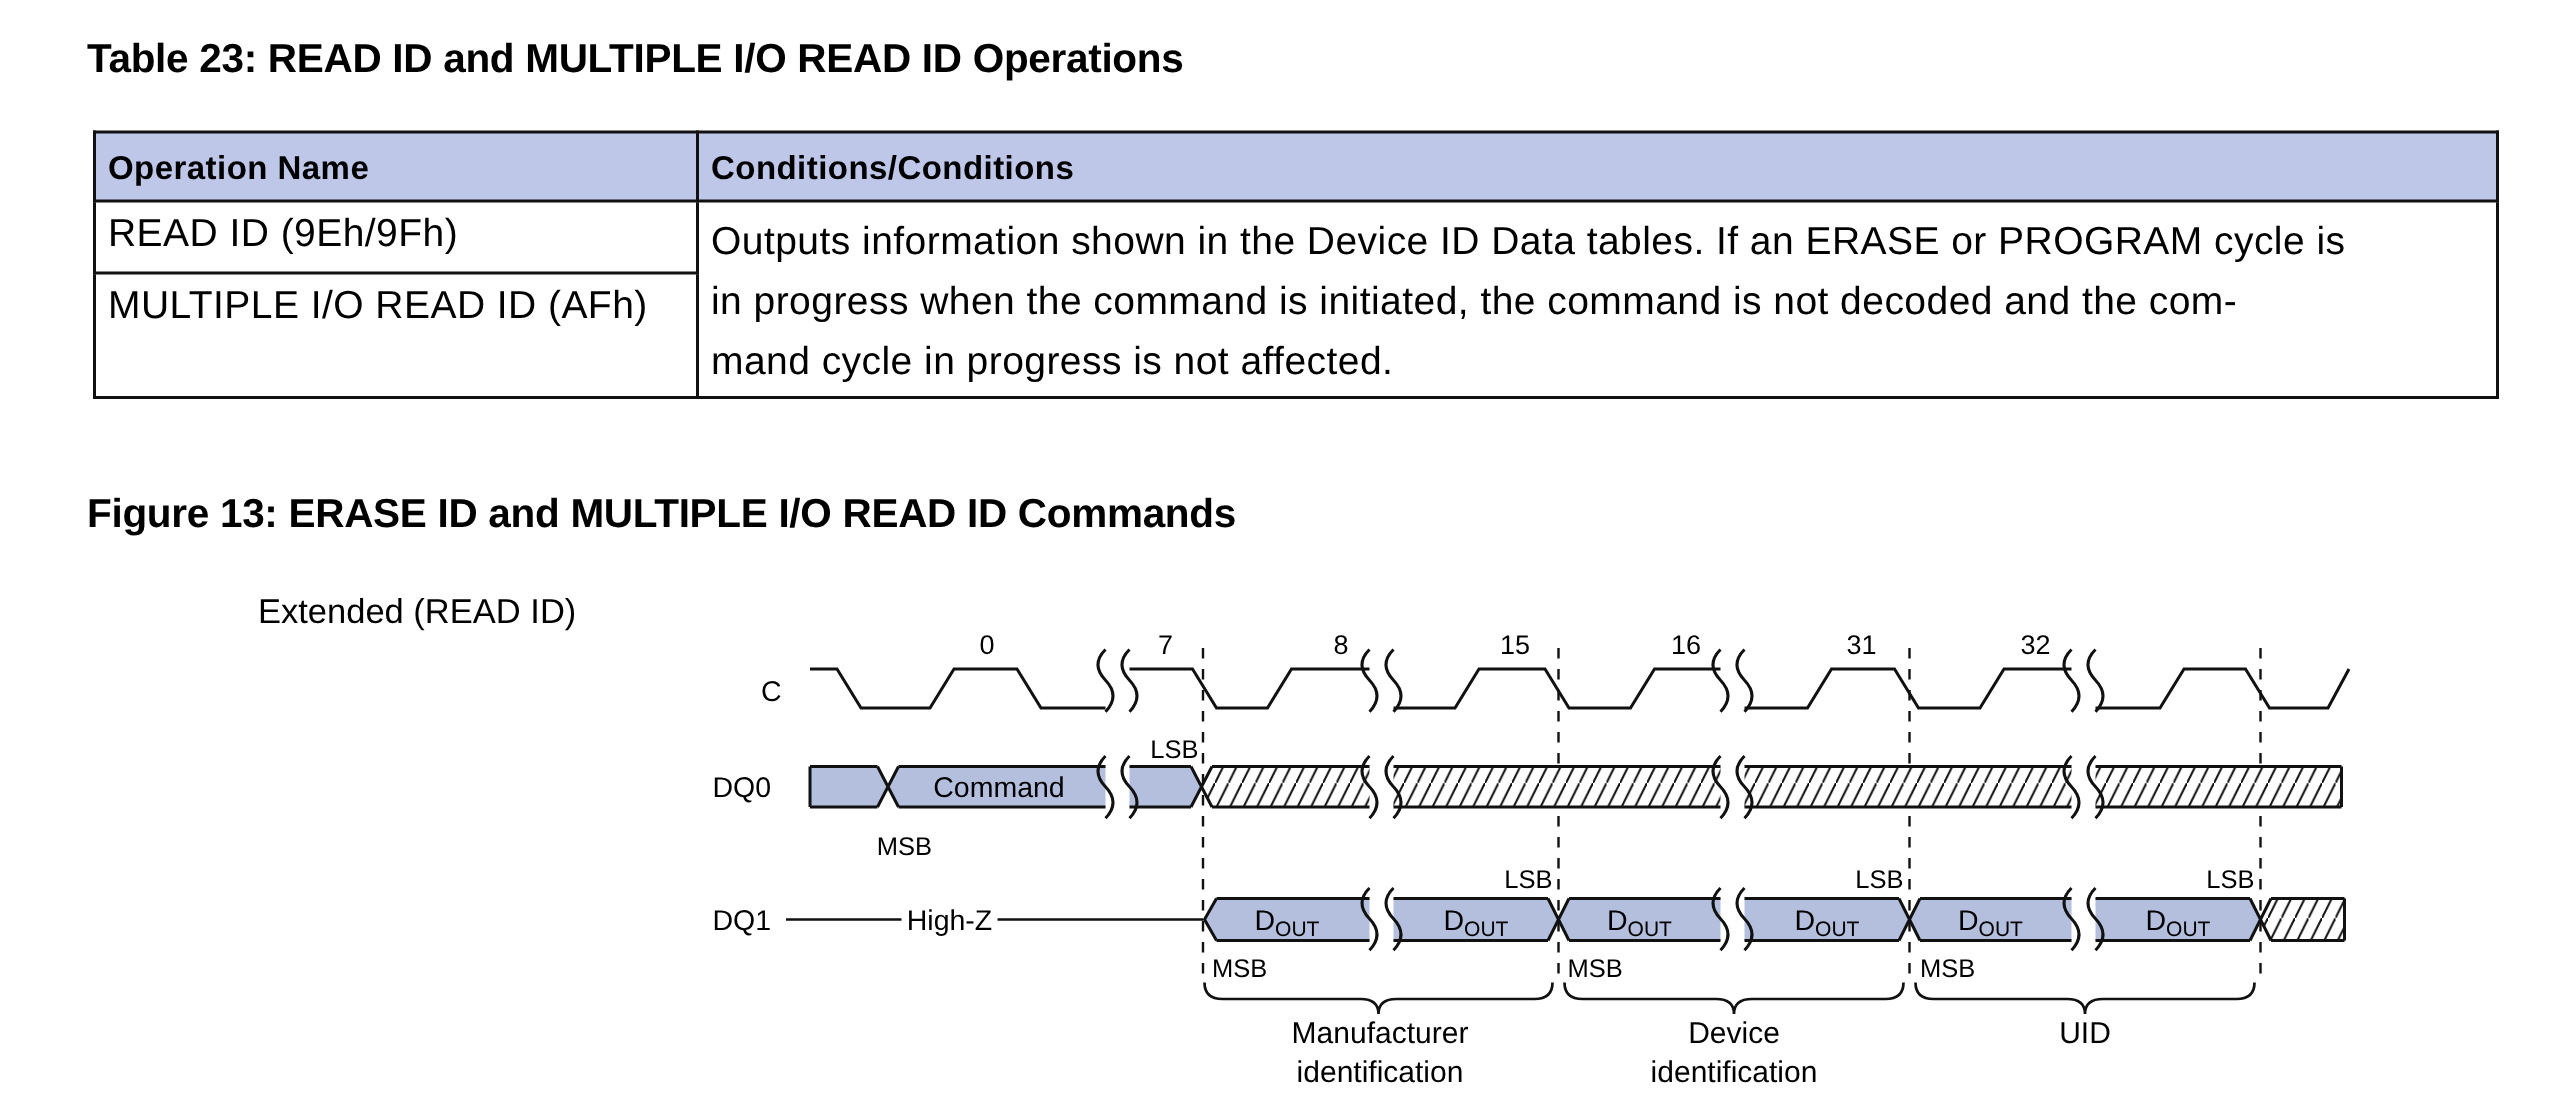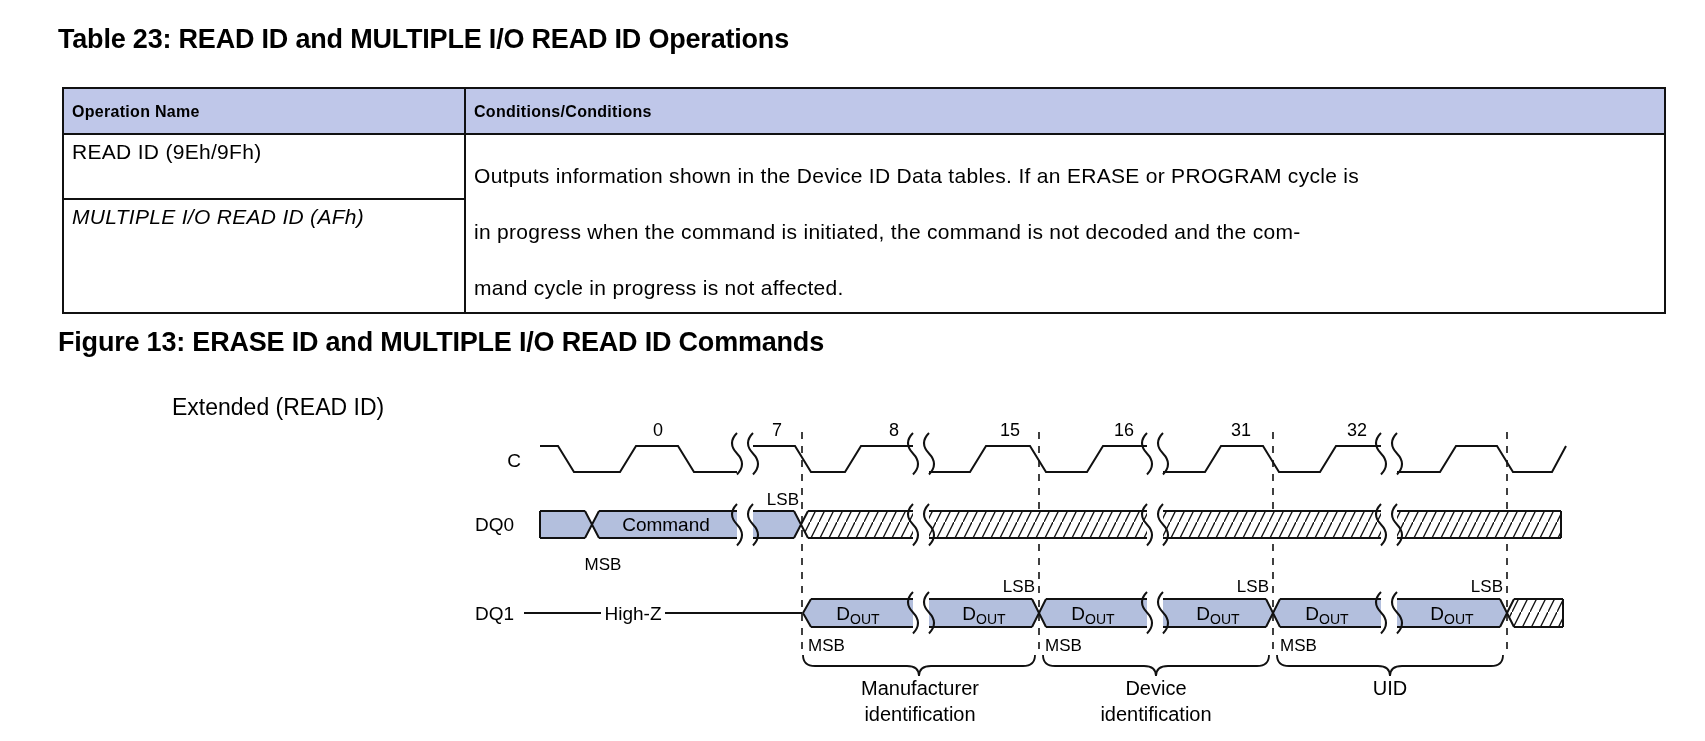--- a/index.html
+++ b/index.html
@@ -13,30 +13,30 @@
     letter-spacing:-0.2px;white-space:nowrap;
   }
   #table-title{top:24px;}
   #figure-title{top:327px;}
   table.ops{
     position:absolute;left:62px;top:87px;border-collapse:collapse;
     width:1602px;table-layout:fixed;
   }
   table.ops td,table.ops th{
     border:2px solid var(--line_color,#111);vertical-align:top;
-    font-size:21px;letter-spacing:0.3px;padding:5px 8px 4px 8px;text-align:left;
+    font-size:26px;letter-spacing:0.3px;padding:5px 8px 4px 8px;text-align:left;
   }
   table.ops th{
-    background:var(--header_bg,#bfc7e9);font-weight:bold;font-size:16px;
+    background:var(--header_bg,#bfc7e9);font-weight:bold;font-size:22px;
     height:35px;vertical-align:middle;
   }
   td.op-cell{height:34px;white-space:nowrap;}
-  td.op-cell2{height:68px;white-space:nowrap;font-style:italic;}
+  td.op-cell2{height:68px;white-space:nowrap;}
   td.desc-cell{line-height:40px;padding-top:2px;}
-  td.desc-cell div{white-space:nowrap;margin-top:16px;}
+  td.desc-cell div{white-space:nowrap;}
   svg text{fill:var(--text_color,#000);font-family:"Liberation Sans",sans-serif;}
   .wv{stroke:var(--line_color,#111);stroke-width:2;fill:none;}
   .wv-thin{stroke:var(--line_color,#111);stroke-width:1.8;fill:none;}
   .fill-blue{fill:var(--wave_fill,#b3bfdd);stroke:none;}
   .fill-hatch{fill:url(#hatch);stroke:none;}
   .dash{stroke:var(--line_color,#111);stroke-width:1.6;stroke-dasharray:7 7;fill:none;}
   .brk{stroke:var(--line_color,#111);stroke-width:2;fill:none;}
   .lbl{font-size:19px;}
   .num{font-size:18px;}
   .small-lbl{font-size:17px;}

